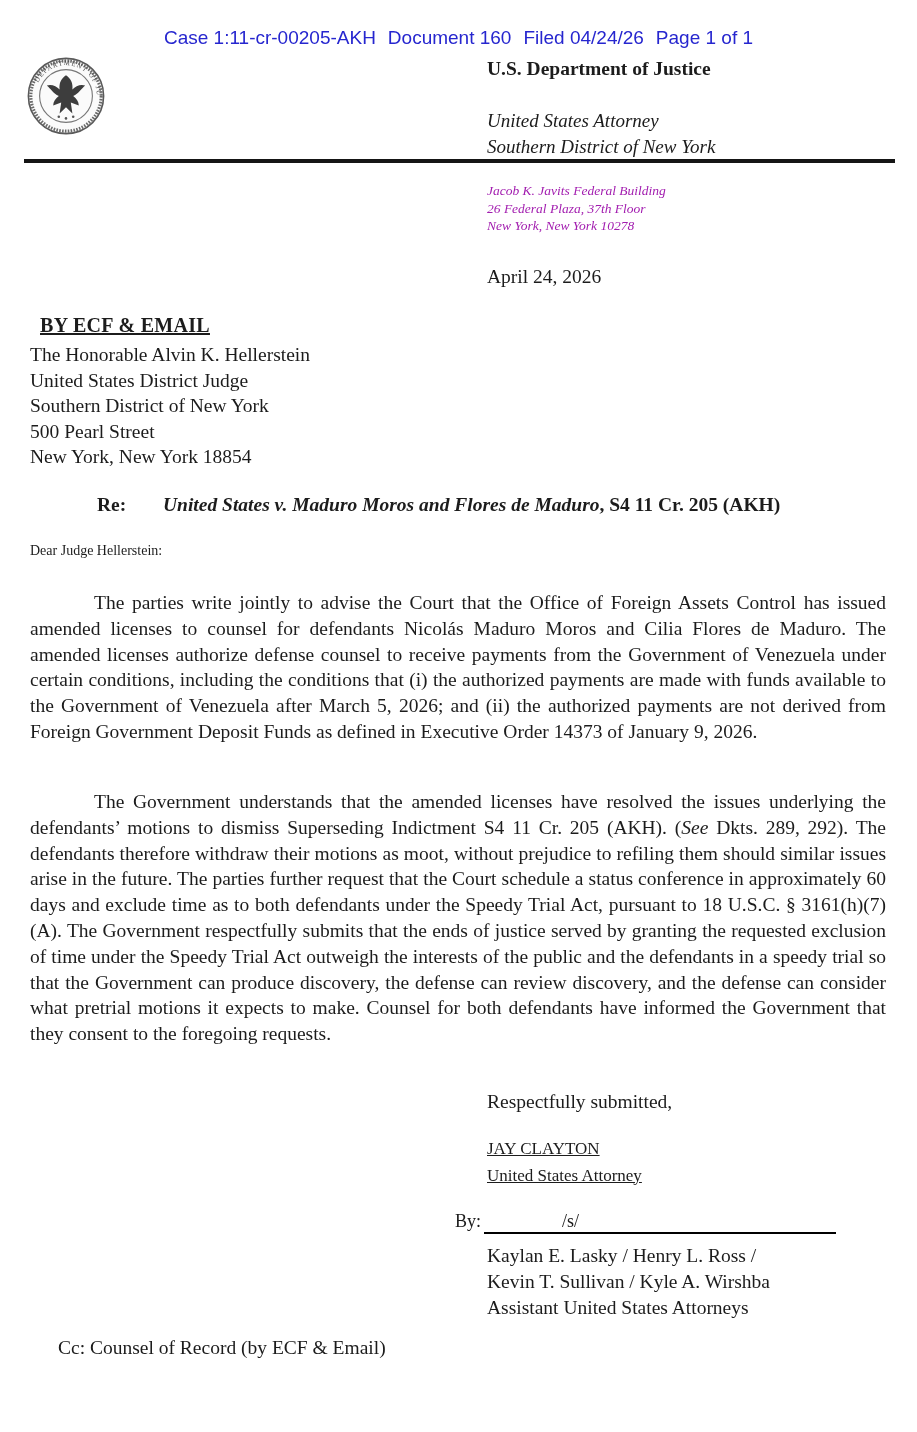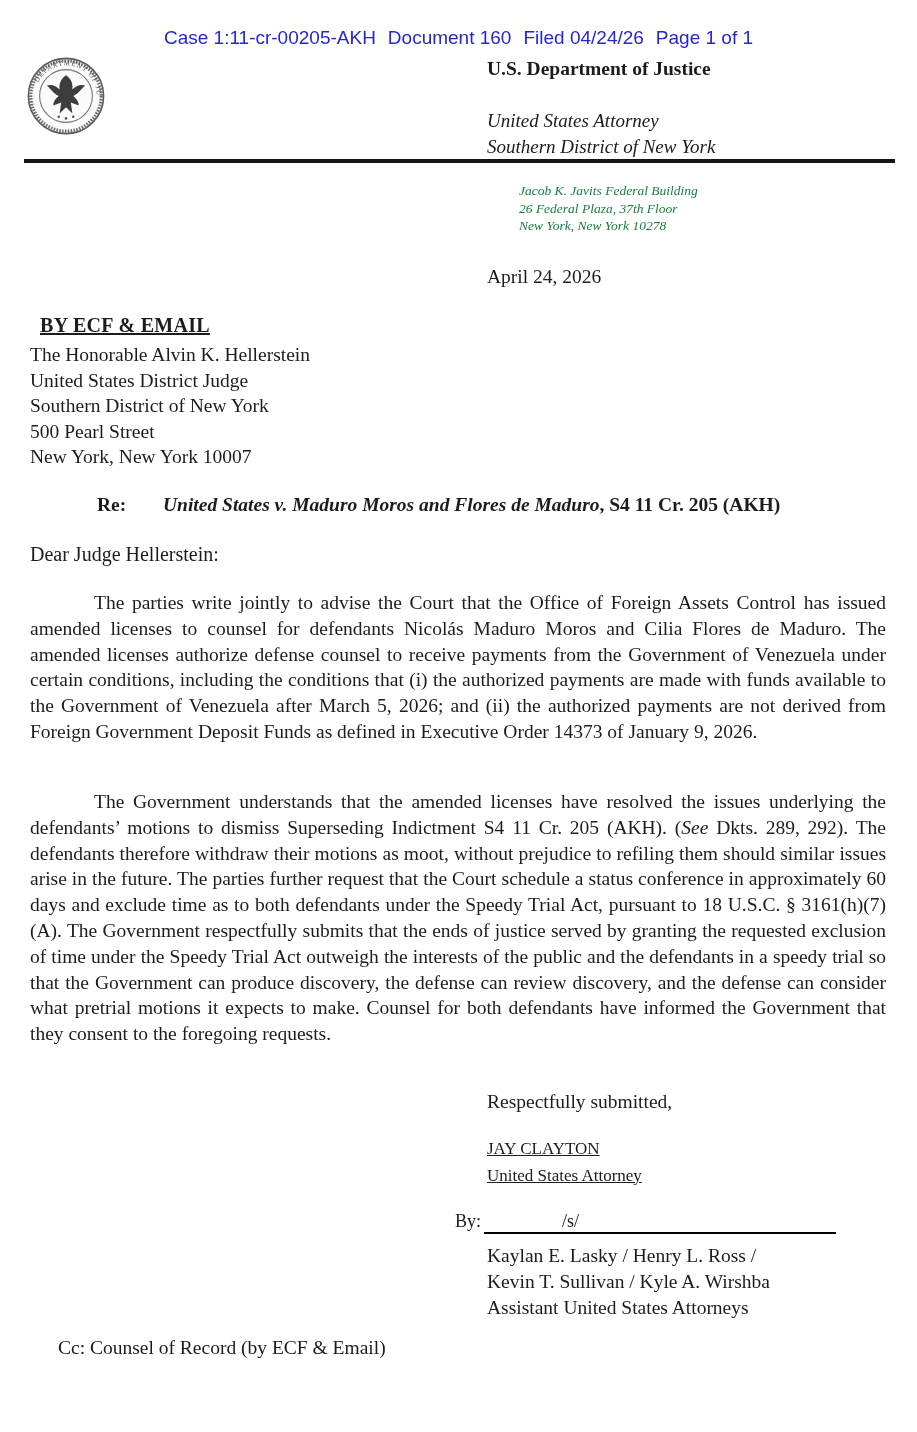--- a/index.html
+++ b/index.html
@@ -19,30 +19,30 @@
     font-family:"Liberation Sans","DejaVu Sans",sans-serif;
     font-size:19px;font-weight:400;
     color:#2626cf;
     white-space:nowrap;
   }
   
   .seal{position:absolute;left:26px;top:56px;width:80px;height:80px;}
   .agency{position:absolute;left:487px;top:58px;font-size:19.5px;font-weight:bold;text-align:right;}
   .office{position:absolute;left:487px;top:108px;font-size:19px;font-style:italic;line-height:26px;}
   .rule{position:absolute;left:24px;right:22px;top:159px;height:4px;background:#151515;}
-  .addr{position:absolute;left:487px;top:182px;font-size:13.5px;font-style:italic;line-height:17.5px;color:#15803d;margin-left:32px;}
+  .addr{position:absolute;left:487px;top:182px;font-size:13.5px;font-style:italic;line-height:17.5px;color:#a21caf;}
   .date{position:absolute;left:487px;top:266px;font-size:19.5px;}
   
   .delivery{position:absolute;left:40px;top:314px;font-size:20px;font-weight:bold;text-decoration:underline;letter-spacing:.3px;}
   .addressee{position:absolute;left:30px;top:342px;font-size:19.5px;line-height:25.5px;}
   
   .re{position:absolute;left:30px;top:494px;font-size:19.5px;font-weight:bold;padding-left:67px;}
   .re .re-label{display:inline-block;width:66px;}
   .re .re-case{font-style:italic;}
-  .salutation{position:absolute;left:30px;top:543px;font-size:20px;}
+  .salutation{position:absolute;left:30px;top:543px;font-size:14px;}
   
   .para{
     position:absolute;left:30px;width:856px;
     font-size:19.5px;line-height:25.8px;
     text-align:justify;text-indent:64px;
   }
   .p1{top:590px;}
   .p2{top:789px;}
   .cite{font-style:italic;}
   
@@ -103,21 +103,21 @@
   </div>
 
   <div class="date">April 24, 2026</div>
 
   <div class="delivery">BY ECF &amp; EMAIL</div>
   <div class="addressee">
     <span class="line">The Honorable Alvin K. Hellerstein</span>
     <span class="line">United States District Judge</span>
     <span class="line">Southern District of New York</span>
     <span class="line">500 Pearl Street</span>
-    <span class="line">New York, New York 10007</span>
+    <span class="line">New York, New York 18854</span>
   </div>
 
   <div class="re">
     <span class="re-label">Re:</span><span class="re-case">United States v. Maduro Moros and Flores de Maduro</span><span>, S4 11 Cr. 205 (AKH)</span>
   </div>
 
   <div class="salutation">Dear Judge Hellerstein:</div>
 
   <div class="para p1">The parties write jointly to advise the Court that the Office of Foreign Assets Control has issued amended licenses to counsel for defendants Nicolás Maduro Moros and Cilia Flores de Maduro.  The amended licenses authorize defense counsel to receive payments from the Government of Venezuela under certain conditions, including the conditions that (i) the authorized payments are made with funds available to the Government of Venezuela after March 5, 2026; and (ii) the authorized payments are not derived from Foreign Government Deposit Funds as defined in Executive Order 14373 of January 9, 2026.</div>
 

